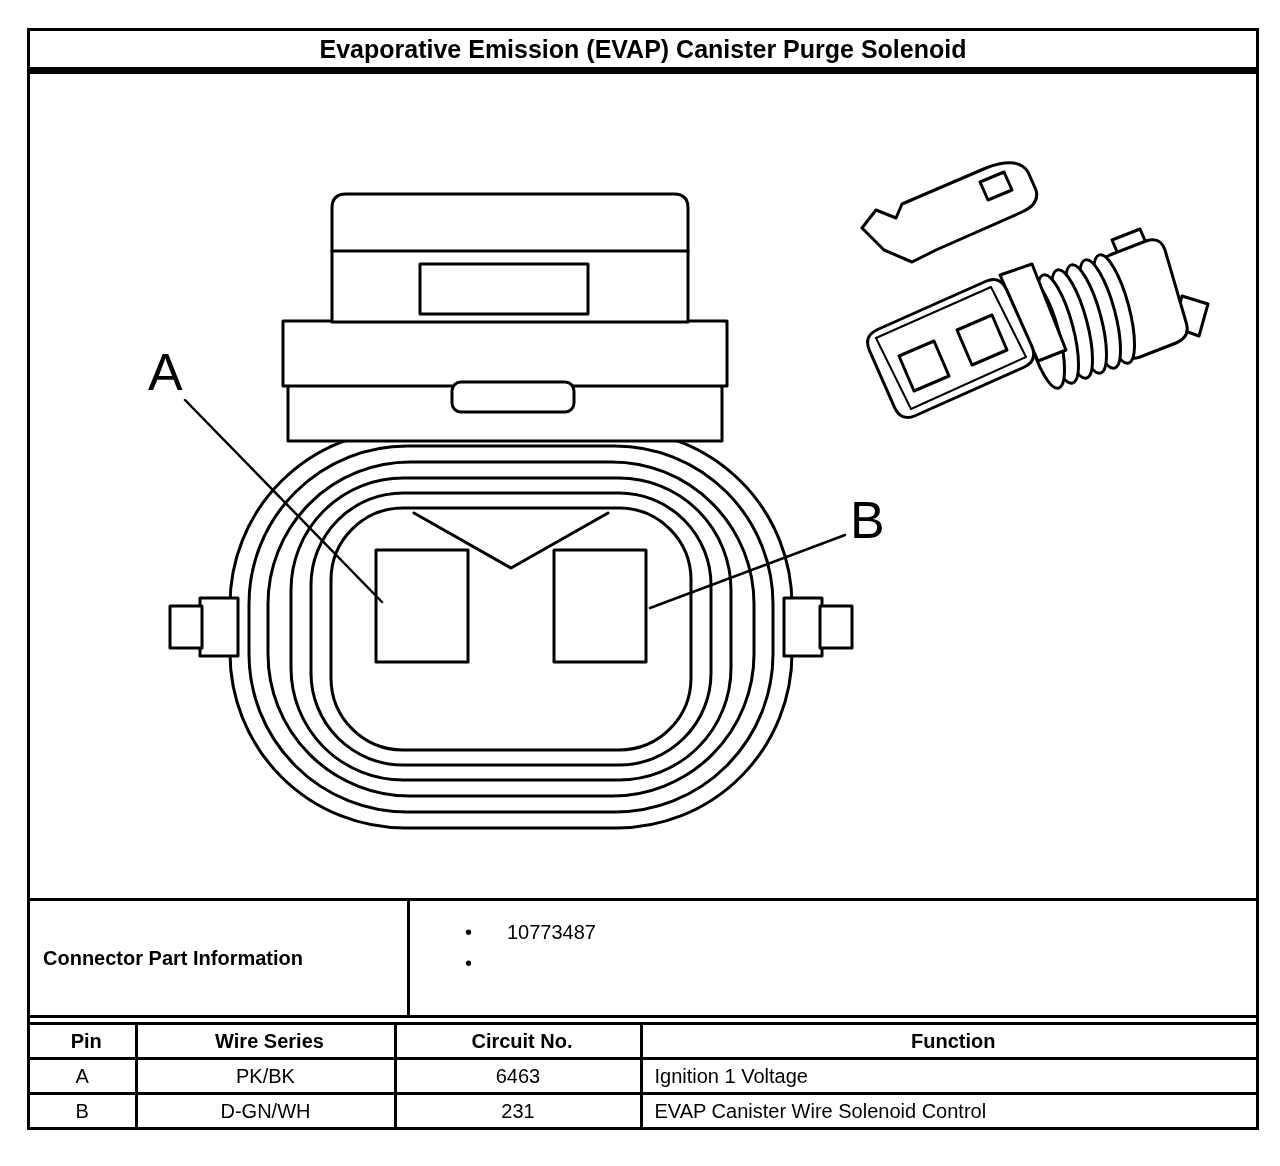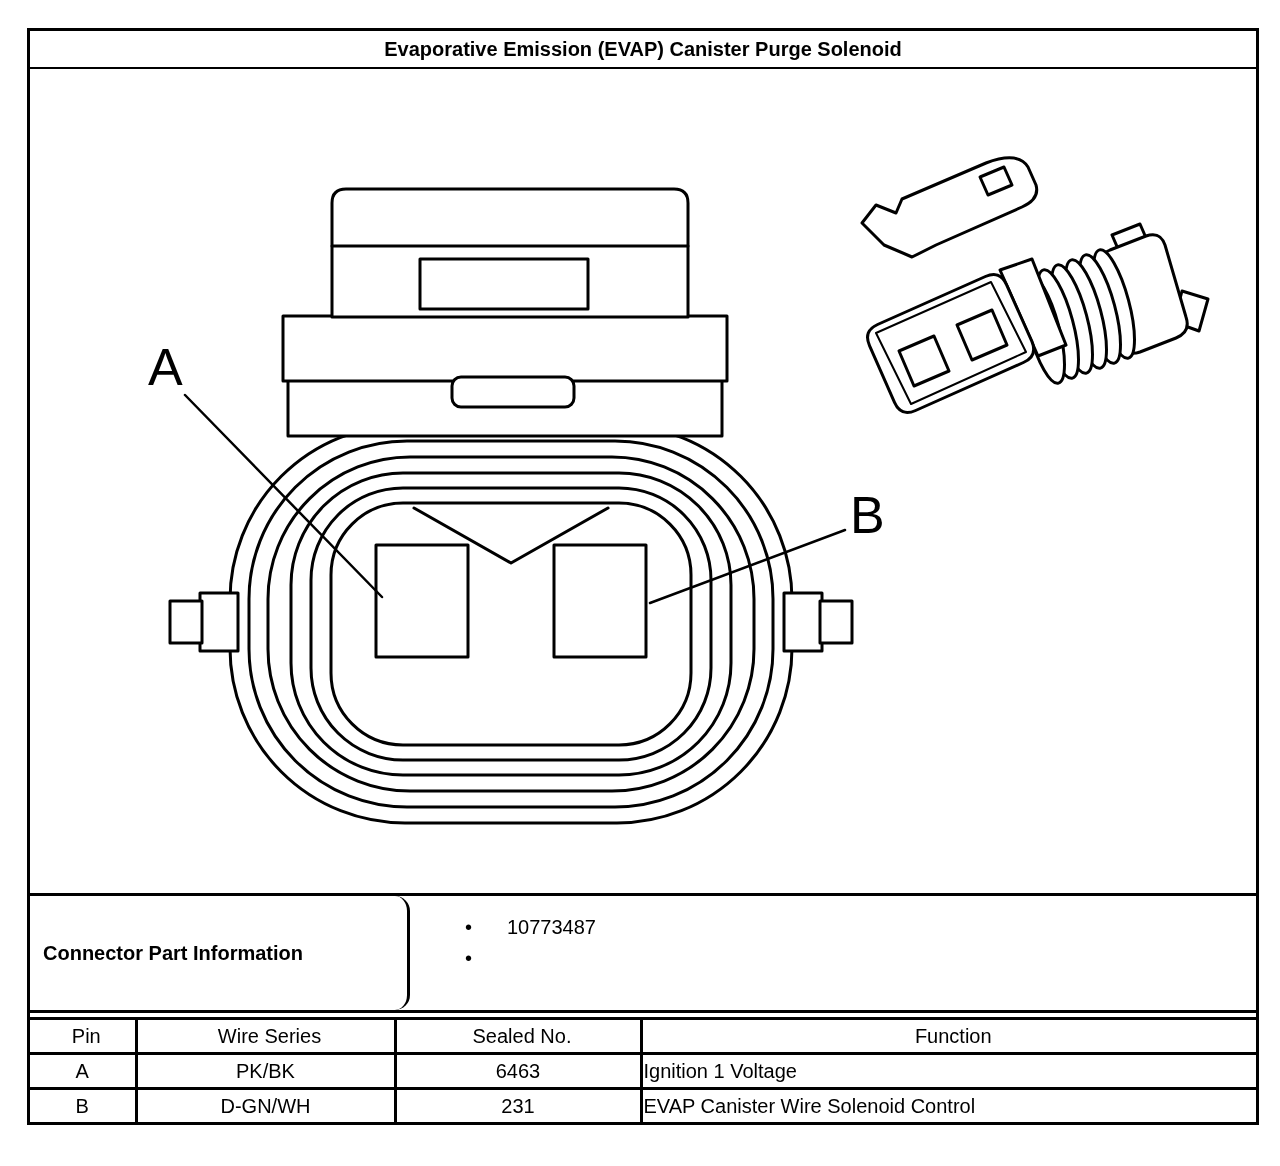--- a/index.html
+++ b/index.html
@@ -13,39 +13,39 @@
   }
   .frame {
     position: absolute;
     left: 27px; top: 28px;
     width: 1226px;
     border: 3px solid #000;
     background: #fff;
   }
   .title-bar {
     height: 36px;
-    border-bottom: 2px solid #000000;
+    border-bottom: 7px solid #000000;
     display: flex; align-items: center; justify-content: center;
-    font-size: 20px; font-weight: bold;
+    font-size: 25px; font-weight: bold;
   }
   .diagram { height: 824px; position: relative; }
   .diagram svg { display: block; }
   svg text { font-family: "Liberation Sans", sans-serif; }
 
   .partinfo {
     display: flex;
     border-top: 3px solid #000;
     height: 114px;
   }
   .partinfo-label {
     width: 364px;
     border-right: 3px solid #000;
     display: flex; align-items: center;
     padding-left: 13px;
-    font-size: 20px; font-weight: bold; border-radius: 15px;
+    font-size: 20px; font-weight: bold;
   }
   .partinfo-items {
     flex: 1;
     padding: 16px 0 0 55px;
     font-size: 20px;
   }
   .pi-item { display: flex; line-height: 31px; }
   .pi-bullet { width: 42px; }
 
   .gap {
@@ -62,23 +62,23 @@
     table-layout: fixed;
   }
   .pin-table th, .pin-table td {
     border: 3px solid #000;
     height: 30px;
     text-align: center;
     padding: 1px 4px;
     overflow: hidden;
     white-space: nowrap;
   }
-  .pin-table th { font-weight: normal; padding-left: 12px; }
+  .pin-table th { font-weight: bold; padding-left: 12px; }
   .pin-table td.fn, .pin-table td { font-weight: normal; }
-  .pin-table td.fn { text-align: left; padding-left: 1px; }
+  .pin-table td.fn { text-align: left; padding-left: 12px; }
 </style>
 </head>
 <body>
 
 <div class="frame">
 
   <div class="title-bar">Evaporative Emission (EVAP) Canister Purge Solenoid</div>
 
   <div class="diagram">
     <svg width="1220" height="824" viewBox="0 0 1220 824">
@@ -165,21 +165,21 @@
     <colgroup>
       <col style="width:106px">
       <col style="width:259px">
       <col style="width:246px">
       <col>
     </colgroup>
     <thead>
       <tr>
         <th>Pin</th>
         <th>Wire Series</th>
-        <th>Sealed No.</th>
+        <th>Circuit No.</th>
         <th>Function</th>
       </tr>
     </thead>
     <tbody>
       <tr>
         <td>A</td>
         <td>PK/BK</td>
         <td>6463</td>
         <td class="fn">Ignition 1 Voltage</td>
       </tr>

